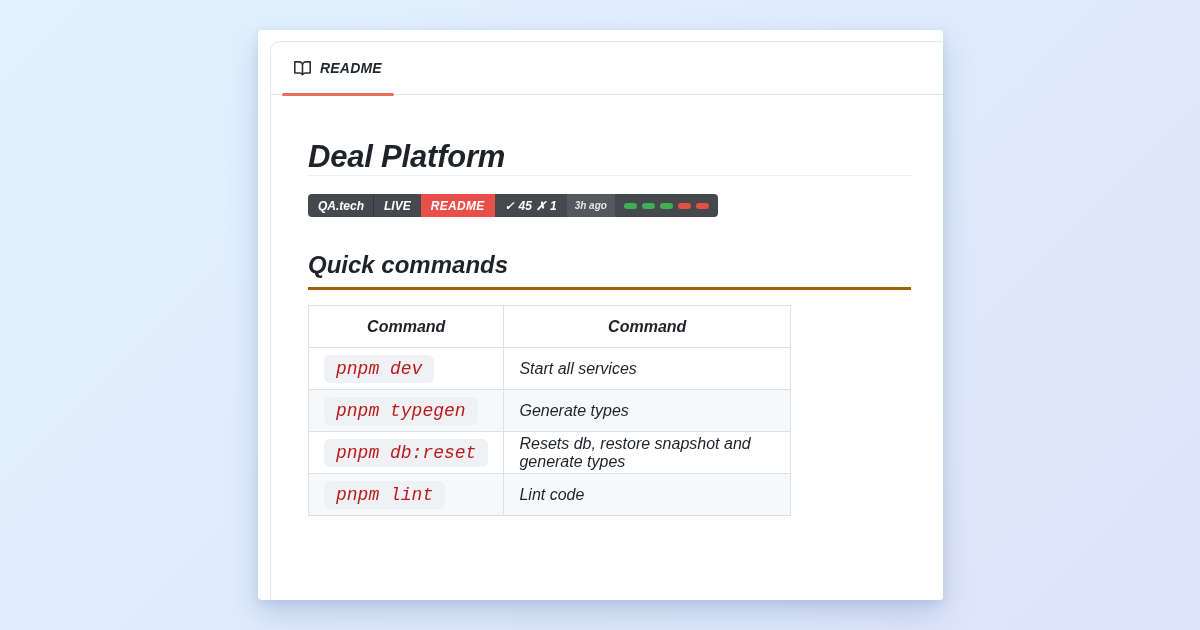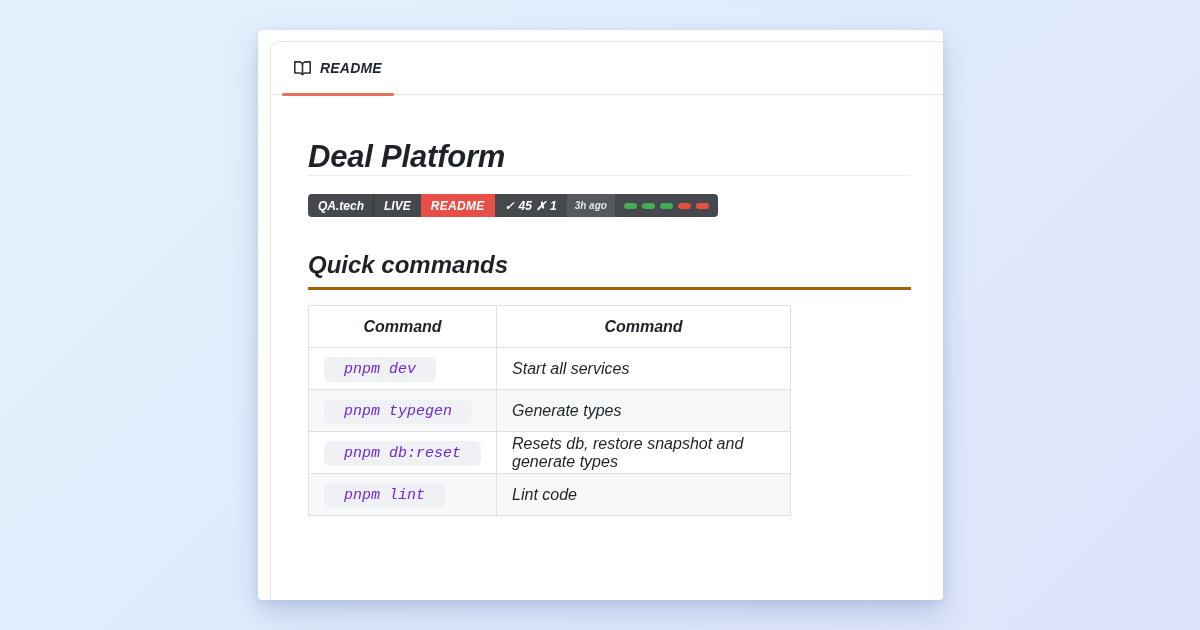--- a/index.html
+++ b/index.html
@@ -98,23 +98,23 @@
     height:42px;
     vertical-align:middle;
   }
   .cmd-table th { font-weight:700; text-align:center; color:#1f2328; }
   .cmd-table col.c1 { width:174px; }
   .cmd-table col.c2 { width:424px; }
   .cmd-table td { padding:0 15px; text-align:left; }
   .cmd-table tr:nth-child(even) td { background:#f6f8fa; }
   code.pill {
     font-family:"Liberation Mono","DejaVu Sans Mono",monospace;
-    font-size:15px; color:#6d28d9;
+    font-size:18px; color:#b91c1c;
     background:#eff1f4;
-    padding:4px 20px; border-radius:6px;
+    padding:4px 12px; border-radius:6px;
     white-space:nowrap;
   }
 </style>
 </head>
 <body>
 
 <div class="card">
   <div class="readme-panel">
 
     <div class="tab-bar">

